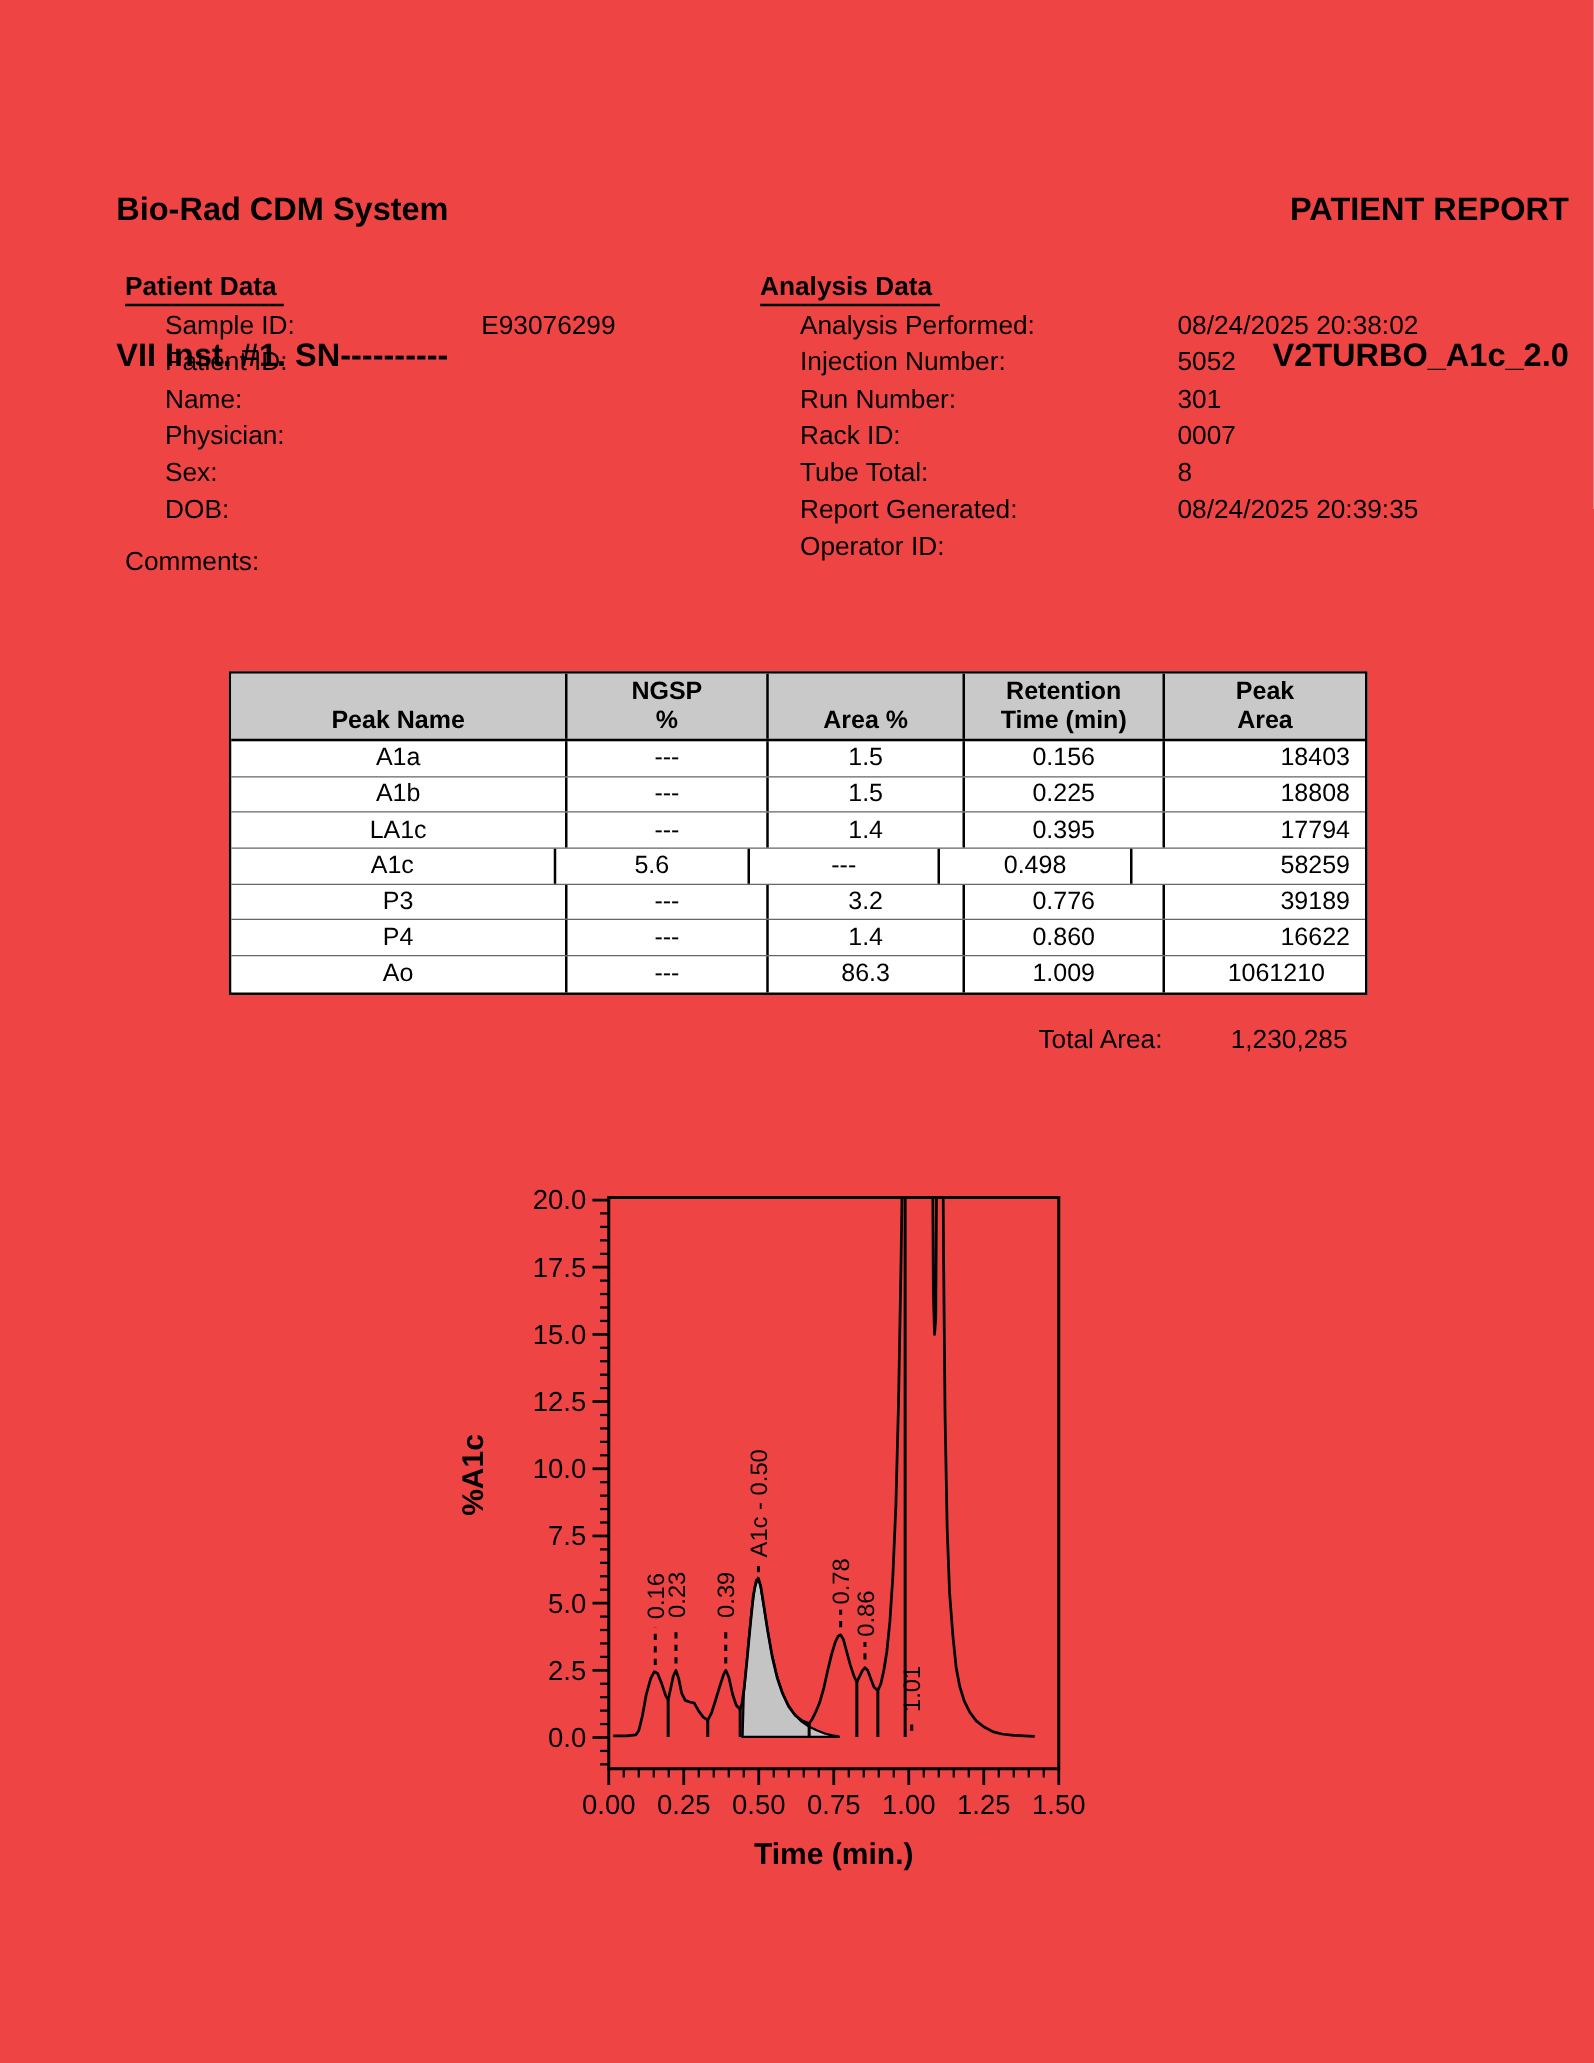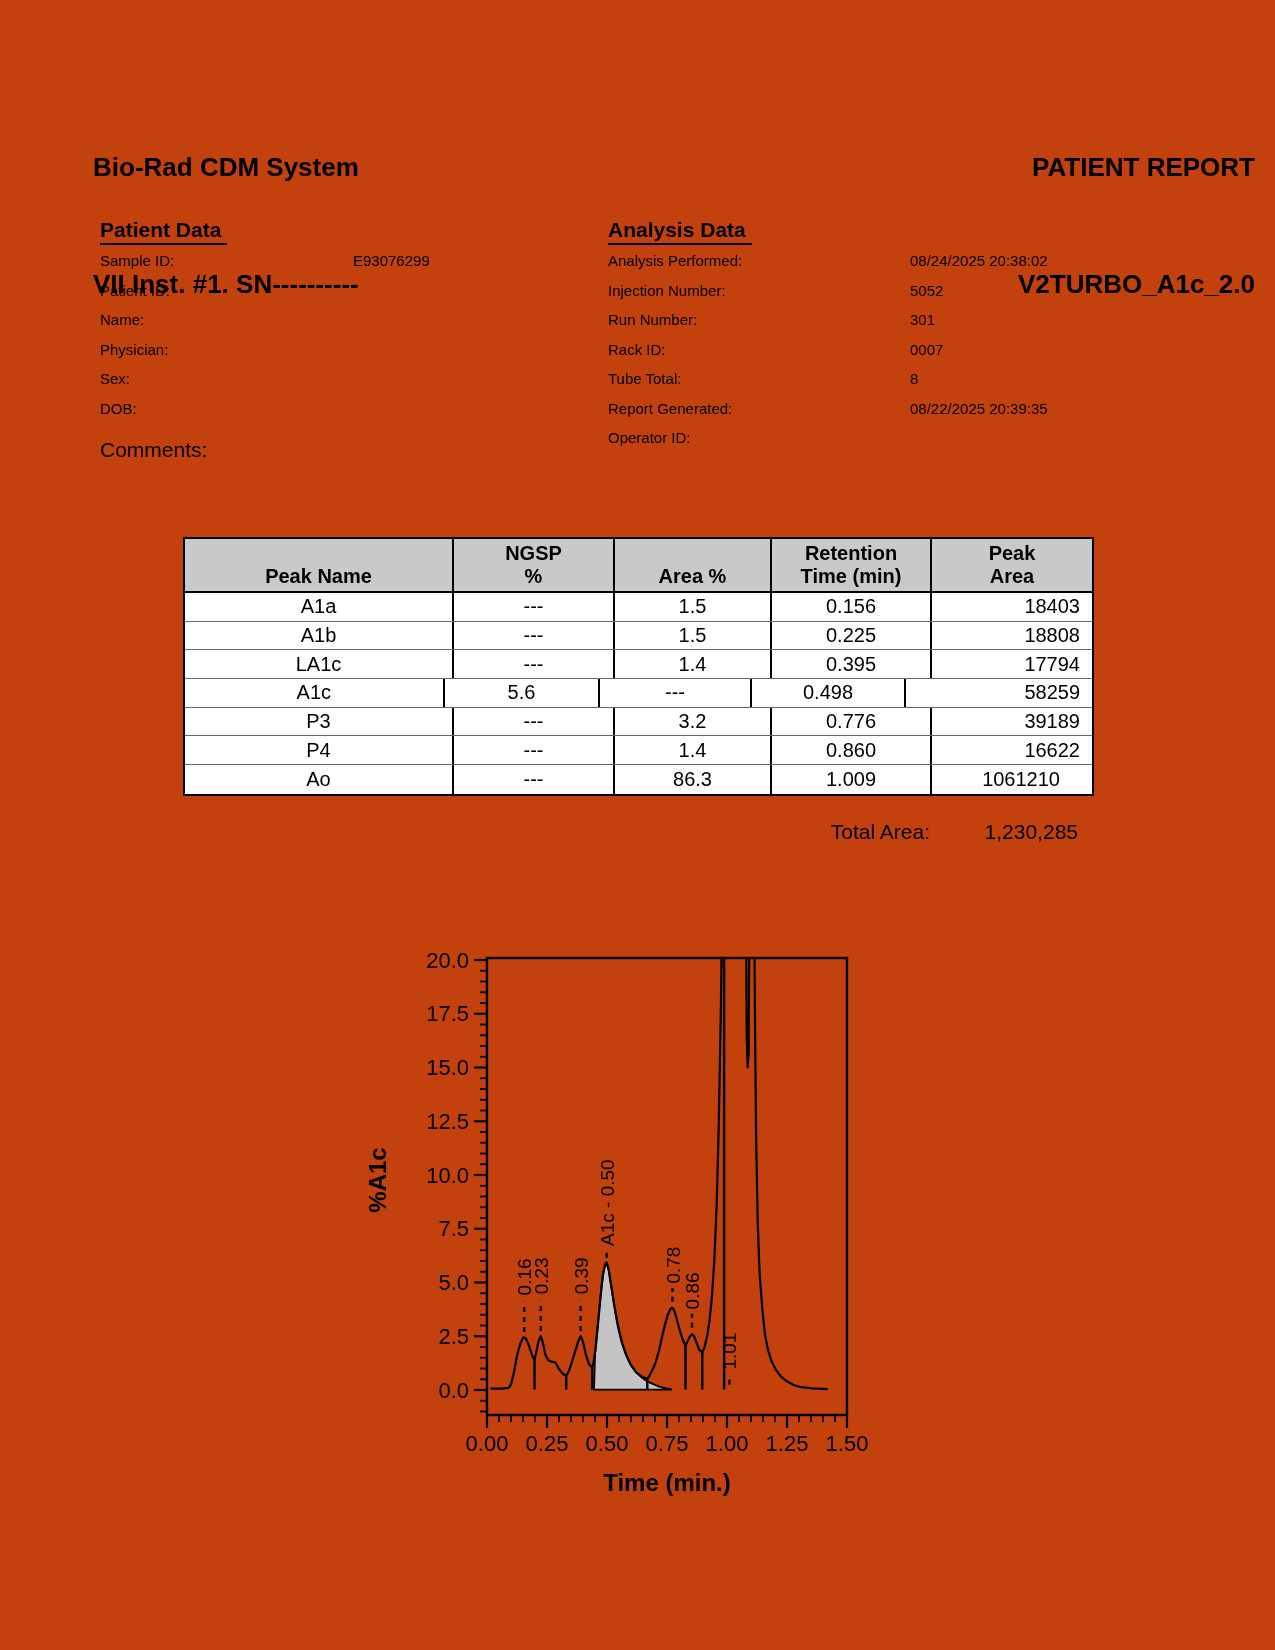--- a/index.html
+++ b/index.html
@@ -1,26 +1,26 @@
 <!DOCTYPE html>
 <html><head>
 <meta charset="utf-8">
 <style>
   html,body{margin:0;padding:0;background:#e8e8e8;}
   .page{
-    position:relative; width:1275px; height:1650px; background:#c2410c;
+    position:relative; width:1275px; height:1650px; background:#ef4444;
     font-family:"Liberation Sans", sans-serif; color:#000; overflow:hidden;
     margin:0 auto;
   }
   .abs{position:absolute;}
   .hdr{font-size:26px; font-weight:bold; line-height:39px; white-space:pre;}
   .hdr-right{text-align:right;}
   .sec-head{font-size:21px; font-weight:bold;}
   .sec-head span{display:inline-block; border-bottom:2.5px solid #000; padding-bottom:1px; padding-right:6px;}
-  .field-row{display:flex; height:29.5px; align-items:center; font-size:15px;}
+  .field-row{display:flex; height:29.5px; align-items:center; font-size:21px;margin-left:32px;}
   .field-row .lbl{flex:0 0 auto;}
   .field-row .val{flex:1 1 auto;}
   .pat .lbl{width:253px;}
   .ana .lbl{width:302px;}
   .comments{font-size:21px;}
   
   .ptable{border:2px solid #000; background:#fff;}
   .ptable .hrow{display:flex; background:#c9c9c9; border-bottom:2px solid #000; height:52px;}
   .ptable .hcell{display:flex; flex-direction:column; justify-content:flex-end; align-items:center;
     font-weight:bold; font-size:20px; line-height:23px; padding-bottom:3px; box-sizing:border-box;
@@ -100,21 +100,21 @@
       <div class="field-row">
         <span class="lbl">Rack ID:</span>
         <span class="val">0007</span>
       </div>
       <div class="field-row">
         <span class="lbl">Tube Total:</span>
         <span class="val">8</span>
       </div>
       <div class="field-row">
         <span class="lbl">Report Generated:</span>
-        <span class="val">08/22/2025 20:39:35</span>
+        <span class="val">08/24/2025 20:39:35</span>
       </div>
       <div class="field-row">
         <span class="lbl">Operator ID:</span>
         <span class="val"></span>
       </div>
     </div>
 
   <div class="abs ptable" style="left:183px; top:537px; width:907px;" id="peak-table">
       <div class="hrow" style="background: rgb(201, 201, 201);">
         <div class="hcell" style="width: 269px;">

